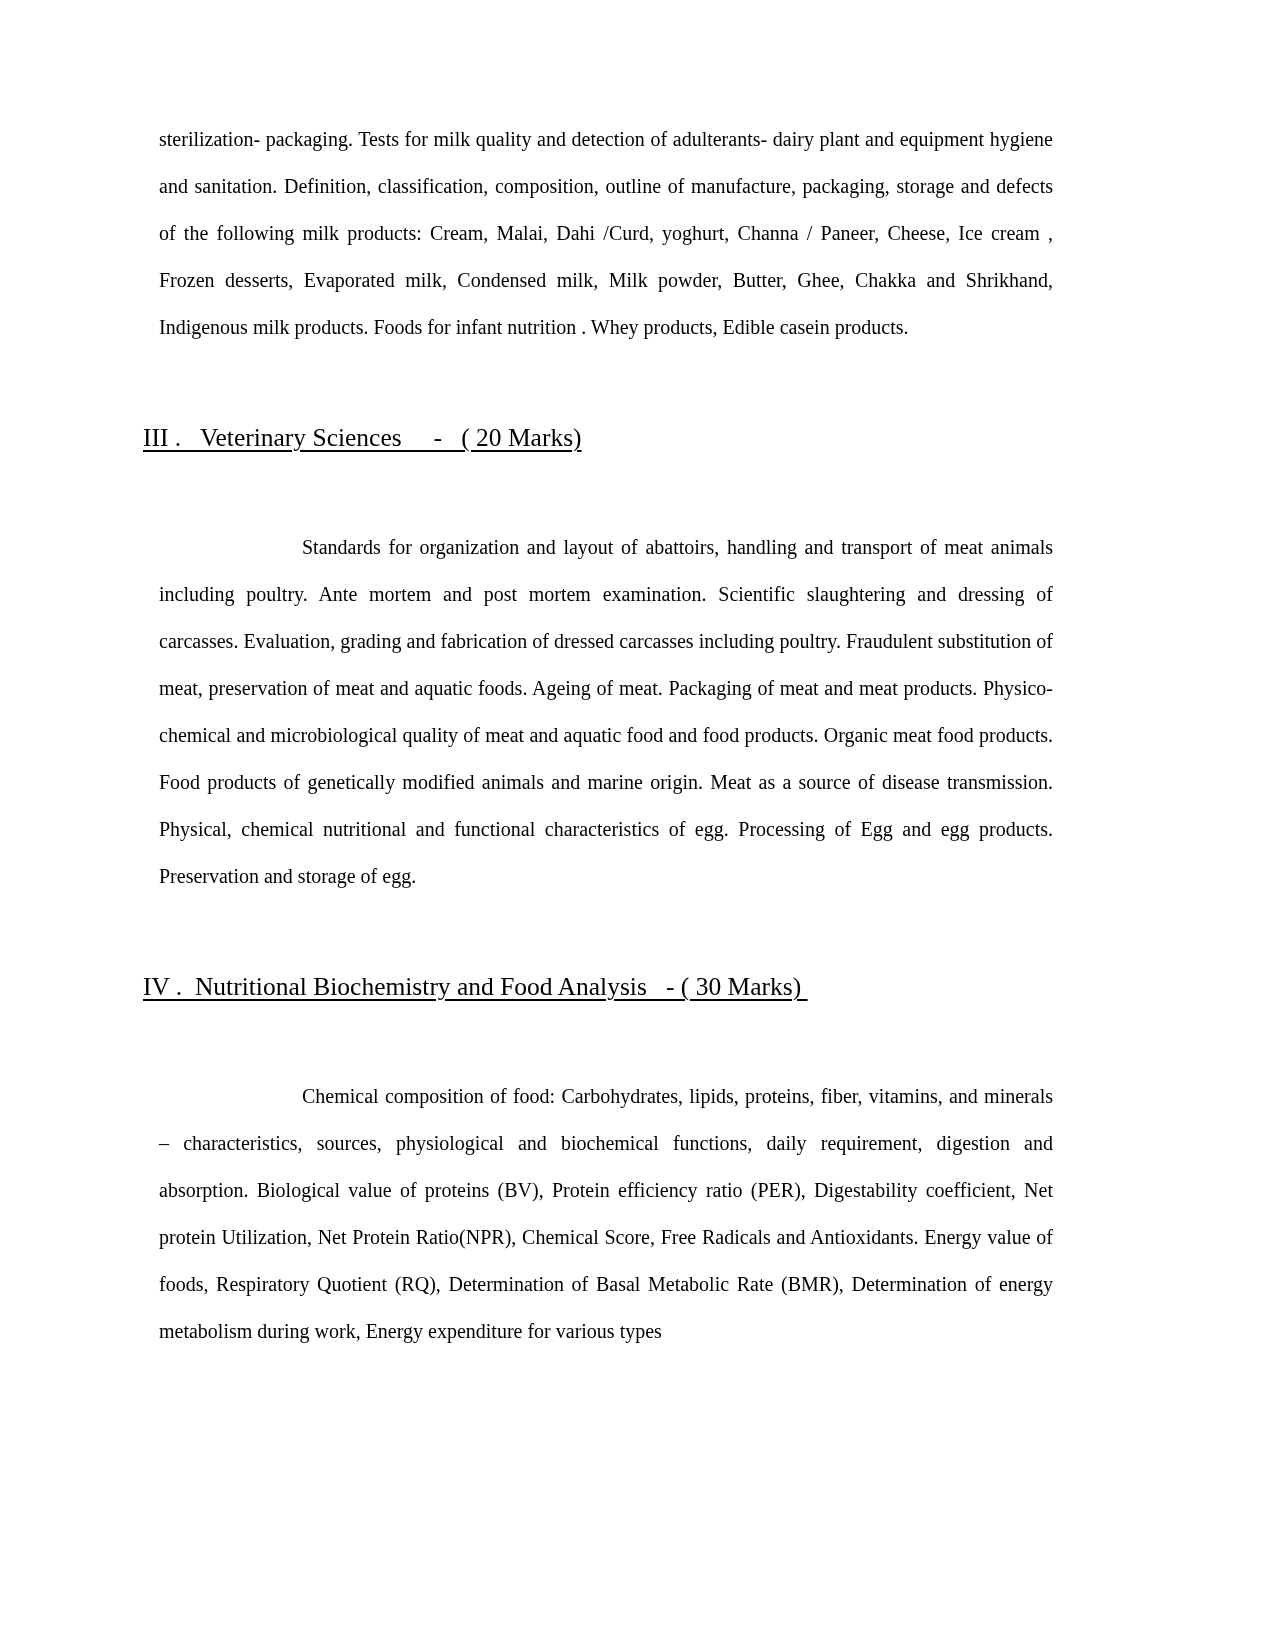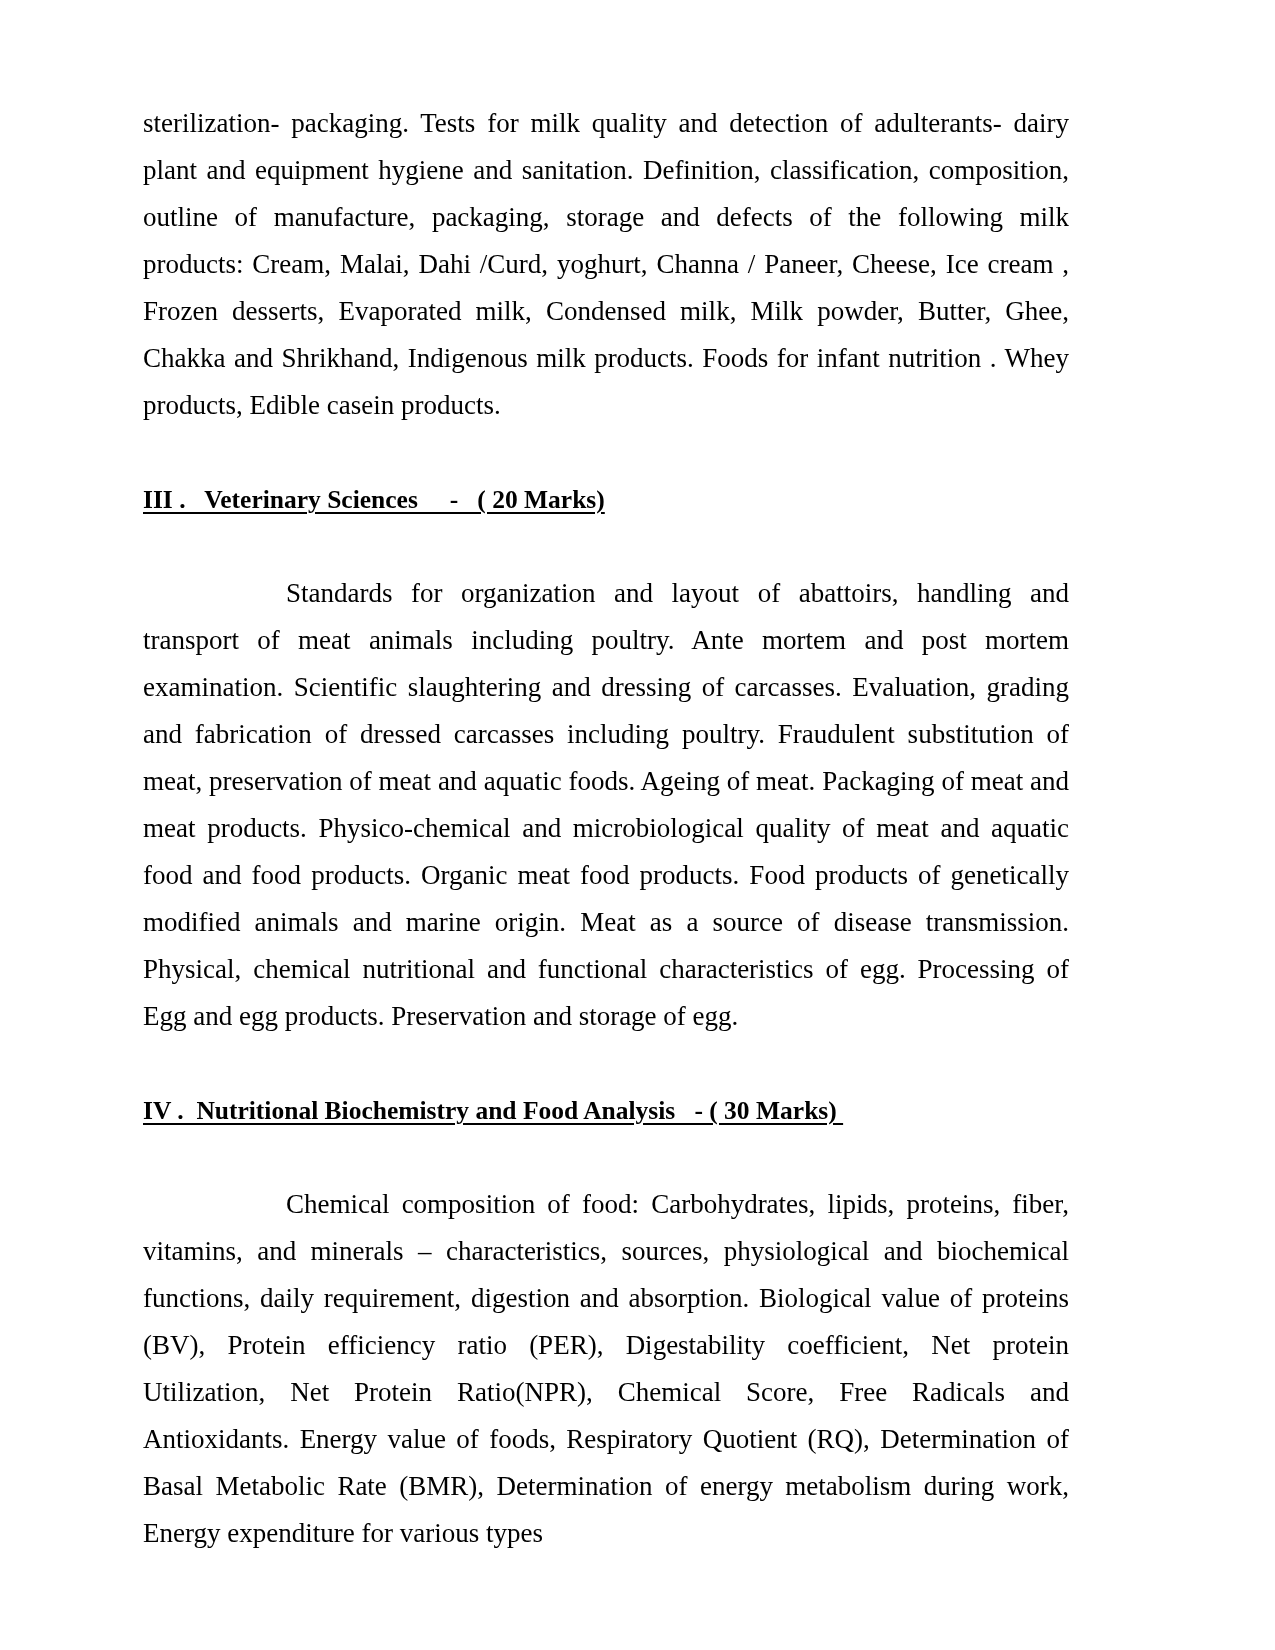--- a/index.html
+++ b/index.html
@@ -15,34 +15,34 @@
     font-family: "Liberation Serif", "DejaVu Serif", serif;
     color: #000000;
   }
   .page {
     position: absolute;
     left: 143px;
     top: 100px;
     width: 926px;
   }
   p.body {
-    margin: 0;
-    font-size: 27px;
+    margin: 16px;
+    font-size: 20px;
     line-height: 47px;
     text-align: justify;
     text-align-last: left;
   }
   p.indent {
     text-indent: 143px;
   }
   h2.section-heading {
     margin: 0;
     font-size: 25.5px;
     line-height: 47px;
-    font-weight: bold;
+    font-weight: normal;
     text-decoration: underline;
     text-decoration-thickness: 2px;
     text-underline-offset: 4px;
     white-space: pre;
   }
   .gap-before-heading { height: 47px; }
   .gap-after-heading { height: 47px; }
 </style>
 </head>
 <body>

